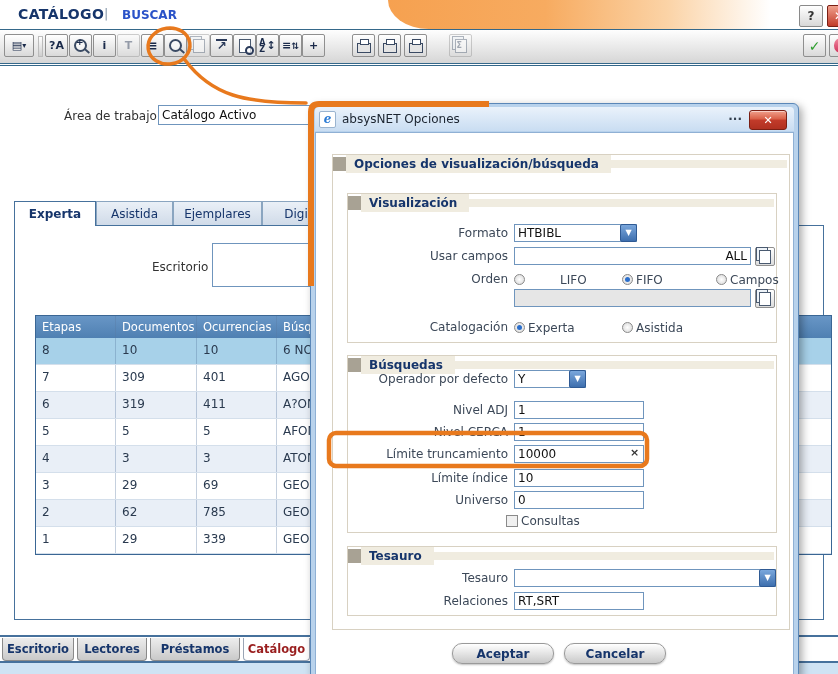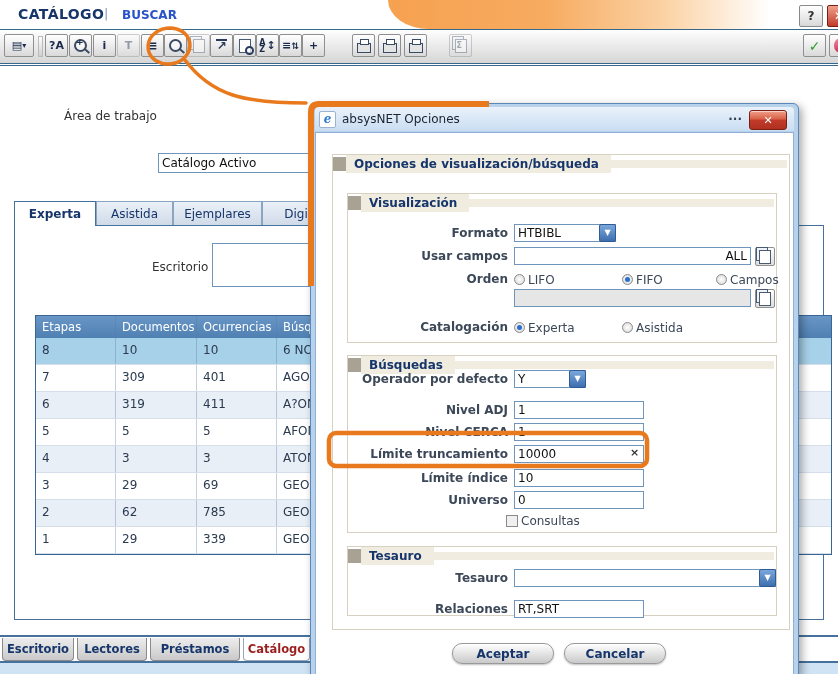--- a/index.html
+++ b/index.html
@@ -44,21 +44,21 @@
   .prev::after{content:"";position:absolute;right:-4px;bottom:-3px;width:5px;height:5px;border:2px solid #2a3a5a;border-radius:50%;background:rgba(255,255,255,.7);}
   .az{display:flex;flex-direction:column;font-size:8px;line-height:7px;font-weight:bold;color:#1a2a4a;margin-right:1px;}
   .updn{font-size:11px;font-weight:bold;color:#1a2a4a;}
   .check{color:#2e9e2e;font-size:14px;font-weight:bold;}
   .exitshape{width:14px;height:15px;background:linear-gradient(#f08aa0,#d0305a);border-radius:7px 2px 7px 7px;}
 
   
   .ws-label{position:absolute;left:64px;top:109px;color:#333;}
   .field{border:1px solid #6f95bd;background:#fff;font-size:12px;color:#111;padding:0 3px;box-sizing:border-box;
          font-family:"DejaVu Sans","Liberation Sans",sans-serif;}
-  input.field{height:20px;margin-top:48px;}
+  input.field{height:20px;}
   .tabstrip-tab{position:absolute;top:201px;height:25px;box-sizing:border-box;display:flex;align-items:center;justify-content:center;
        border:1px solid #8aa5c0;border-bottom:none;background:linear-gradient(#eaf0f7,#cfdae8);color:#16356b;font-size:12px;}
   .tabstrip-tab.active{background:#fff;border:1px solid #46719c;border-bottom:none;font-weight:bold;z-index:2;}
   .contentbox{position:absolute;left:14px;top:225px;width:810px;height:395px;border:1px solid #46719c;background:#fff;box-sizing:border-box;}
   .consultas-label{position:absolute;left:152px;top:260px;color:#333;}
   textarea.field{position:absolute;left:212px;top:243px;width:120px;height:44px;resize:none;}
 
   
   .rtable{position:absolute;left:35px;top:315px;width:795px;border:1px solid #3a6694;background:#fff;}
   .thead{display:flex;height:22px;background:linear-gradient(#6896c6,#4f80b2);color:#fff;font-size:11.5px;}
@@ -91,21 +91,21 @@
           background:linear-gradient(#f0a08c 0%,#d95f46 45%,#c23b2a 50%,#b03020 100%);
           color:#fff;font-size:11px;font-weight:bold;display:flex;align-items:center;justify-content:center;
           box-shadow:inset 0 1px 0 rgba(255,255,255,.5);}
   .dcontent{position:absolute;left:4px;right:4px;top:28px;bottom:0;background:#fff;border:1px solid #8fb0d4;box-sizing:border-box;}
   .fieldset{position:absolute;border:1px solid #d8d1c2;background:#fff;box-sizing:border-box;}
   .fshead{display:flex;align-items:center;height:18px;}
   .fshead .sq{width:13px;height:14px;background:#a8a294;flex:0 0 auto;}
   .fshead .cap{background:#f0ece0;padding:0 12px 0 8px;height:18px;line-height:18px;font-weight:bold;color:#16356b;font-size:12px;}
   .fshead .strip{flex:1;height:8px;background:#f0ece0;align-self:center;margin-right:2px;}
   .drow{position:absolute;left:0;width:100%;height:19px;}
-  .dlabel{position:absolute;left:0;width:160px;text-align:right;color:#3c4858;line-height:19px;font-size:12px;font-weight:bold;}
+  .dlabel{position:absolute;left:0;width:160px;text-align:right;color:#3c4858;line-height:19px;font-size:12px;}
   .dinput{position:absolute;left:166px;height:18px;border:1px solid #6f95bd;background:#fff;font-size:12px;color:#111;
           padding:0 3px;box-sizing:border-box;font-family:"DejaVu Sans","Liberation Sans",sans-serif;}
   .dinput.gray{background:#e6e6e6;}
   .dsel{position:absolute;left:166px;height:18px;border:1px solid #6f95bd;background:#fff;box-sizing:border-box;
         line-height:16px;padding:0 20px 0 3px;color:#111;}
   .selarrow{position:absolute;right:-1px;top:-1px;width:17px;height:18px;background:linear-gradient(#7aa7dc,#3e6fae);
             border:1px solid #2f5a94;color:#fff;font-size:8px;display:flex;align-items:center;justify-content:center;
             box-sizing:border-box;border-radius:2px;}
   .dupbtn{position:absolute;width:20px;height:19px;border:1px solid #8f8f8f;background:linear-gradient(#fff,#ddd);
           display:flex;align-items:center;justify-content:center;border-radius:2px;box-sizing:border-box;}
@@ -307,32 +307,32 @@
 
         <div class="fieldset" style="left:14px;top:38px;width:430px;height:150px;">
           <div class="fshead">
               <span class="sq"></span>
               <span class="cap">Visualización</span>
               <span class="strip"></span>
             </div>
 
           <div class="drow" style="top:30px;">
             <span class="dlabel">Formato</span>
-            <span class="dsel" style="width:102px;"><span>HTBIBL</span><span class="selarrow">▼</span></span>
+            <span class="dsel" style="width:123px;"><span>HTBIBL</span><span class="selarrow">▼</span></span>
           </div>
           <div class="drow" style="top:53px;">
             <span class="dlabel">Usar campos</span>
             <input class="dinput" style="width: 237px; text-align: right;" readonly="" value="ALL">
             <span class="dupbtn" style="left:407px;top:0;">
                 <span class="dup"></span>
               </span>
           </div>
           <div class="drow" style="top:76px;">
             <span class="dlabel">Orden</span>
-            <span class="radio" style="left:166px;">
+            <span class="radio" style="left:166px;gap:32px;">
                 <span class="rdot"></span>
                 <span>LIFO</span>
               </span>
             <span class="radio checked" style="left:274px;">
                 <span class="rdot"></span>
                 <span>FIFO</span>
               </span>
             <span class="radio" style="left:368px;">
                 <span class="rdot"></span>
                 <span>Campos</span>
@@ -398,21 +398,21 @@
         <div class="fieldset" style="left:14px;top:391px;width:430px;height:70px;">
           <div class="fshead">
               <span class="sq"></span>
               <span class="cap">Tesauro</span>
               <span class="strip"></span>
             </div>
           <div class="drow" style="top:22px;">
             <span class="dlabel">Tesauro</span>
             <span class="dsel" style="width:262px;"><span></span><span class="selarrow">▼</span></span>
           </div>
-          <div class="drow" style="top:45px;margin-top:8px;">
+          <div class="drow" style="top:45px;">
             <span class="dlabel">Relaciones</span>
             <input class="dinput" style="width: 130px;" readonly="" value="RT,SRT">
           </div>
         </div>
       </div>
 
       <div class="pillbtn" style="left:136px;top:510px;">Aceptar</div>
       <div class="pillbtn" style="left:248px;top:510px;">Cancelar</div>
     </div>
   </div>

